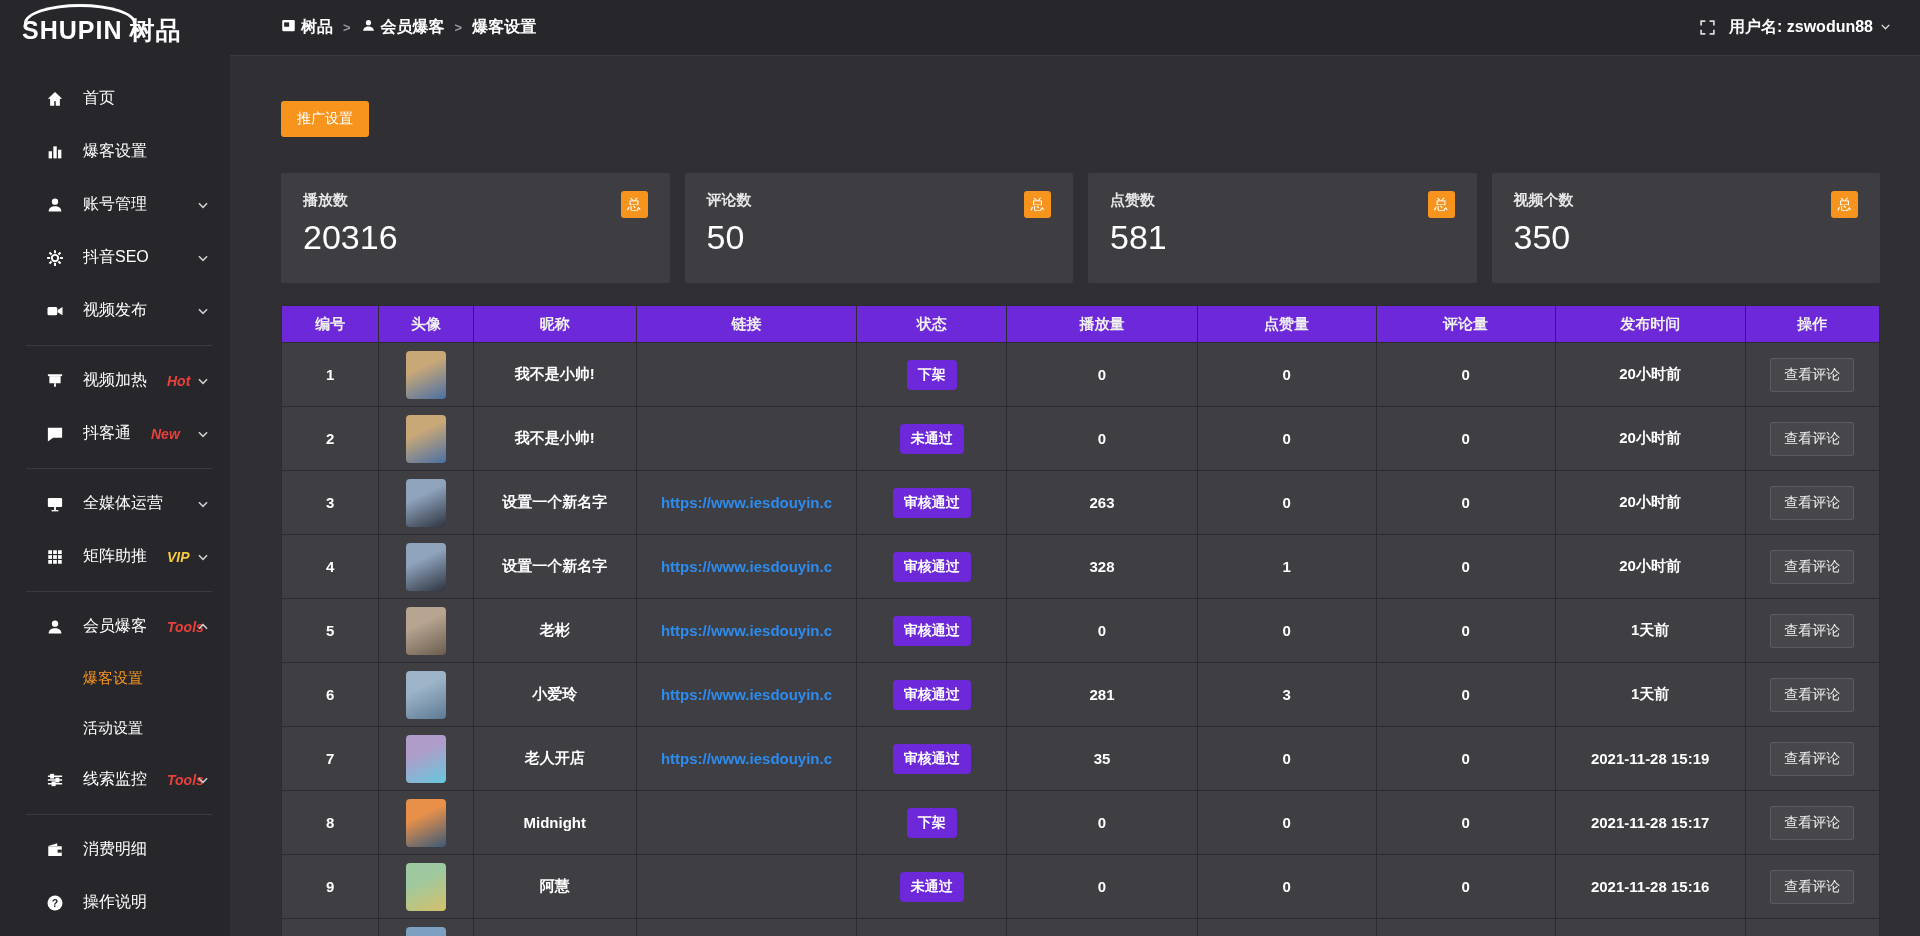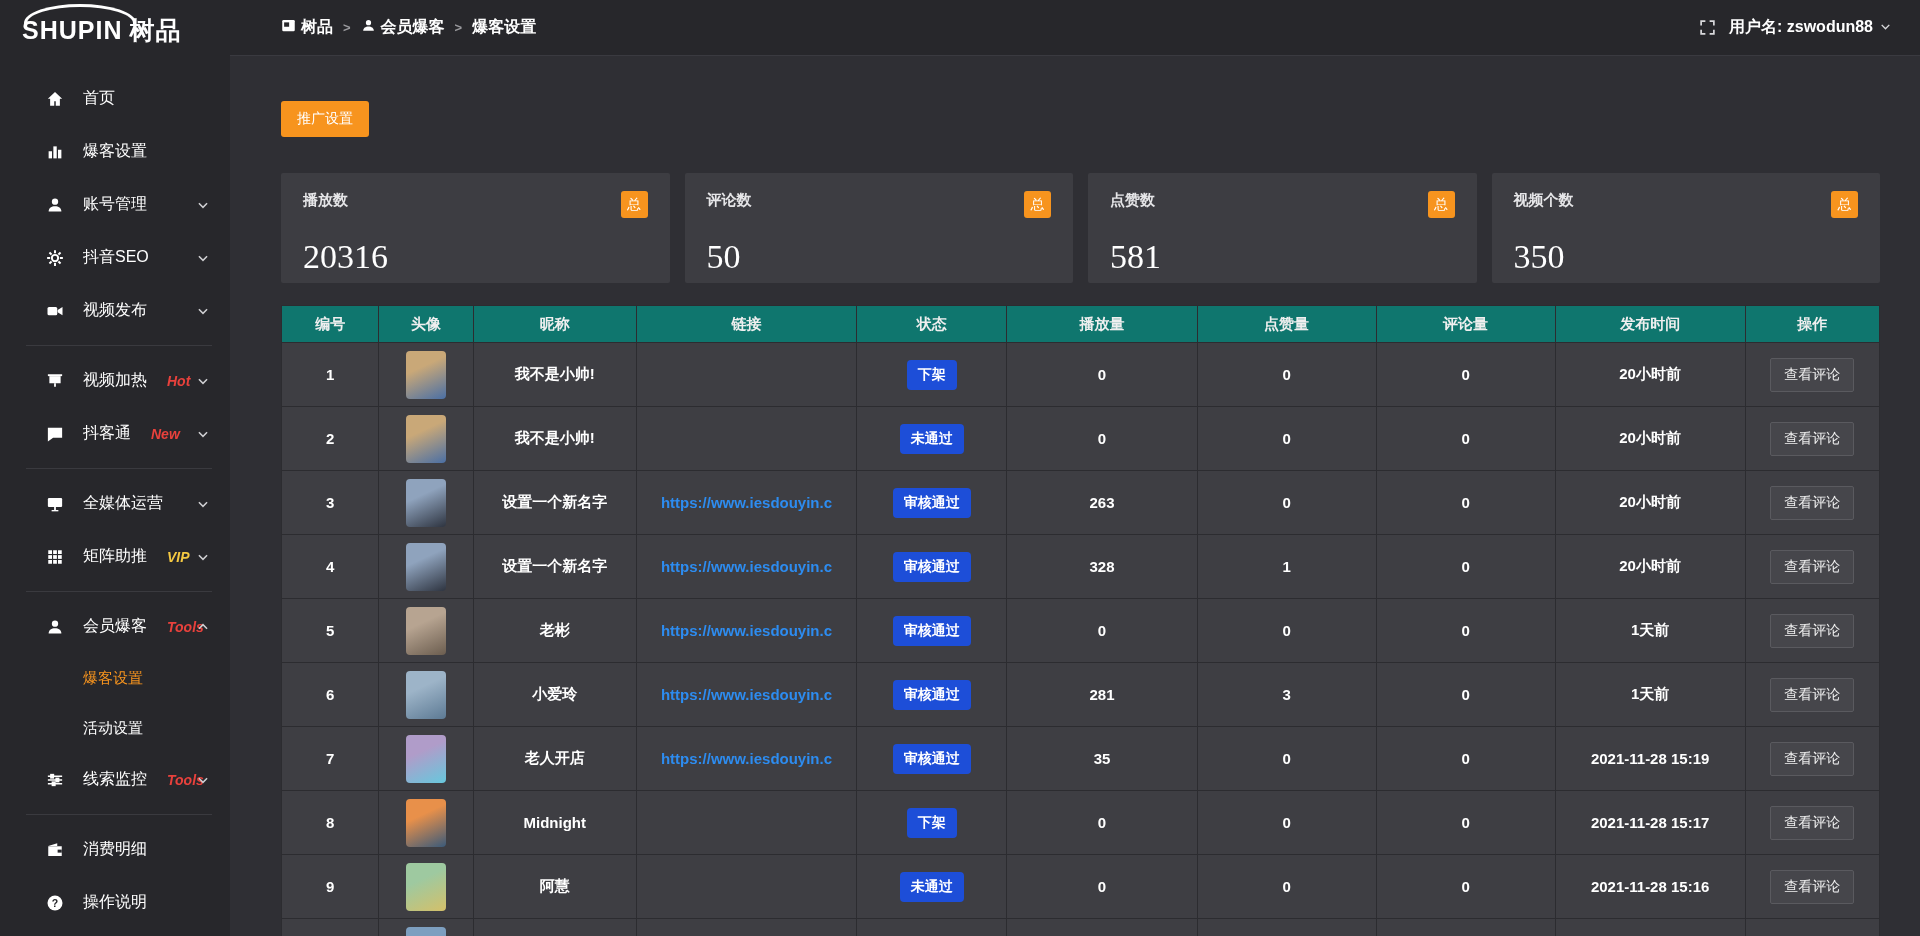--- a/index.html
+++ b/index.html
@@ -50,30 +50,30 @@
   .promo-btn { background:#f7941e; color:#fff; border:none; font-size:14px;
     padding:9px 16px; border-radius:3px; cursor:pointer; margin-bottom:36px;
     font-family:inherit; }
 
   .stats-row { display:flex; gap:15px; margin-bottom:22px; }
   .stat-card { flex:1; background:#3d3d42; height:110px; padding:18px 22px; border-radius:2px; }
   .stat-top { display:flex; justify-content:space-between; align-items:flex-start; }
   .stat-label { font-size:15px; color:#e6e6e8; font-weight:600; }
   .stat-badge { background:#f7941e; color:#fff; font-size:14px; width:27px; height:27px;
     line-height:27px; text-align:center; border-radius:3px; }
-  .stat-value { font-size:34px; color:#fff; margin-top:20px;font-family:Liberation Serif, serif; }
+  .stat-value { font-size:34px; color:#fff; margin-top:0; }
 
   table.grid { width:100%; border-collapse:collapse; table-layout:fixed; background:#3e3e43; }
-  .grid th { height:37px; background:#0f766e; font-size:15px; font-weight:bold; color:#efefef;
+  .grid th { height:37px; background:#6d28d9; font-size:15px; font-weight:bold; color:#efefef;
     border:1px solid #2c2c30; }
   .grid td { height:64px; text-align:center; font-size:15px; font-weight:600; color:#fff;
     border:1px solid #2c2c30; overflow:hidden; white-space:nowrap; }
   .avatar { width:40px; height:48px; border-radius:4px; margin:0 auto; }
   .link-a { color:#2d8cf0; text-decoration:none; font-size:15px; cursor:pointer; }
-  .status-btn { background:#1d4ed8; border:none; color:#fff; font-size:14px; font-weight:600;
+  .status-btn { background:#6d28d9; border:none; color:#fff; font-size:14px; font-weight:600;
     padding:6px 11px; border-radius:4px; cursor:pointer; font-family:inherit; }
   .view-btn { background:#46464b; border:1px solid #5a5a5f; color:#f0f0f0; font-size:14px;
     padding:7px 13px; border-radius:2px; cursor:pointer; font-family:inherit; }
 </style>
 </head>
 <body>
 
 <div class="sidebar">
   <div class="logo">
     <div class="logo-arc"></div>

